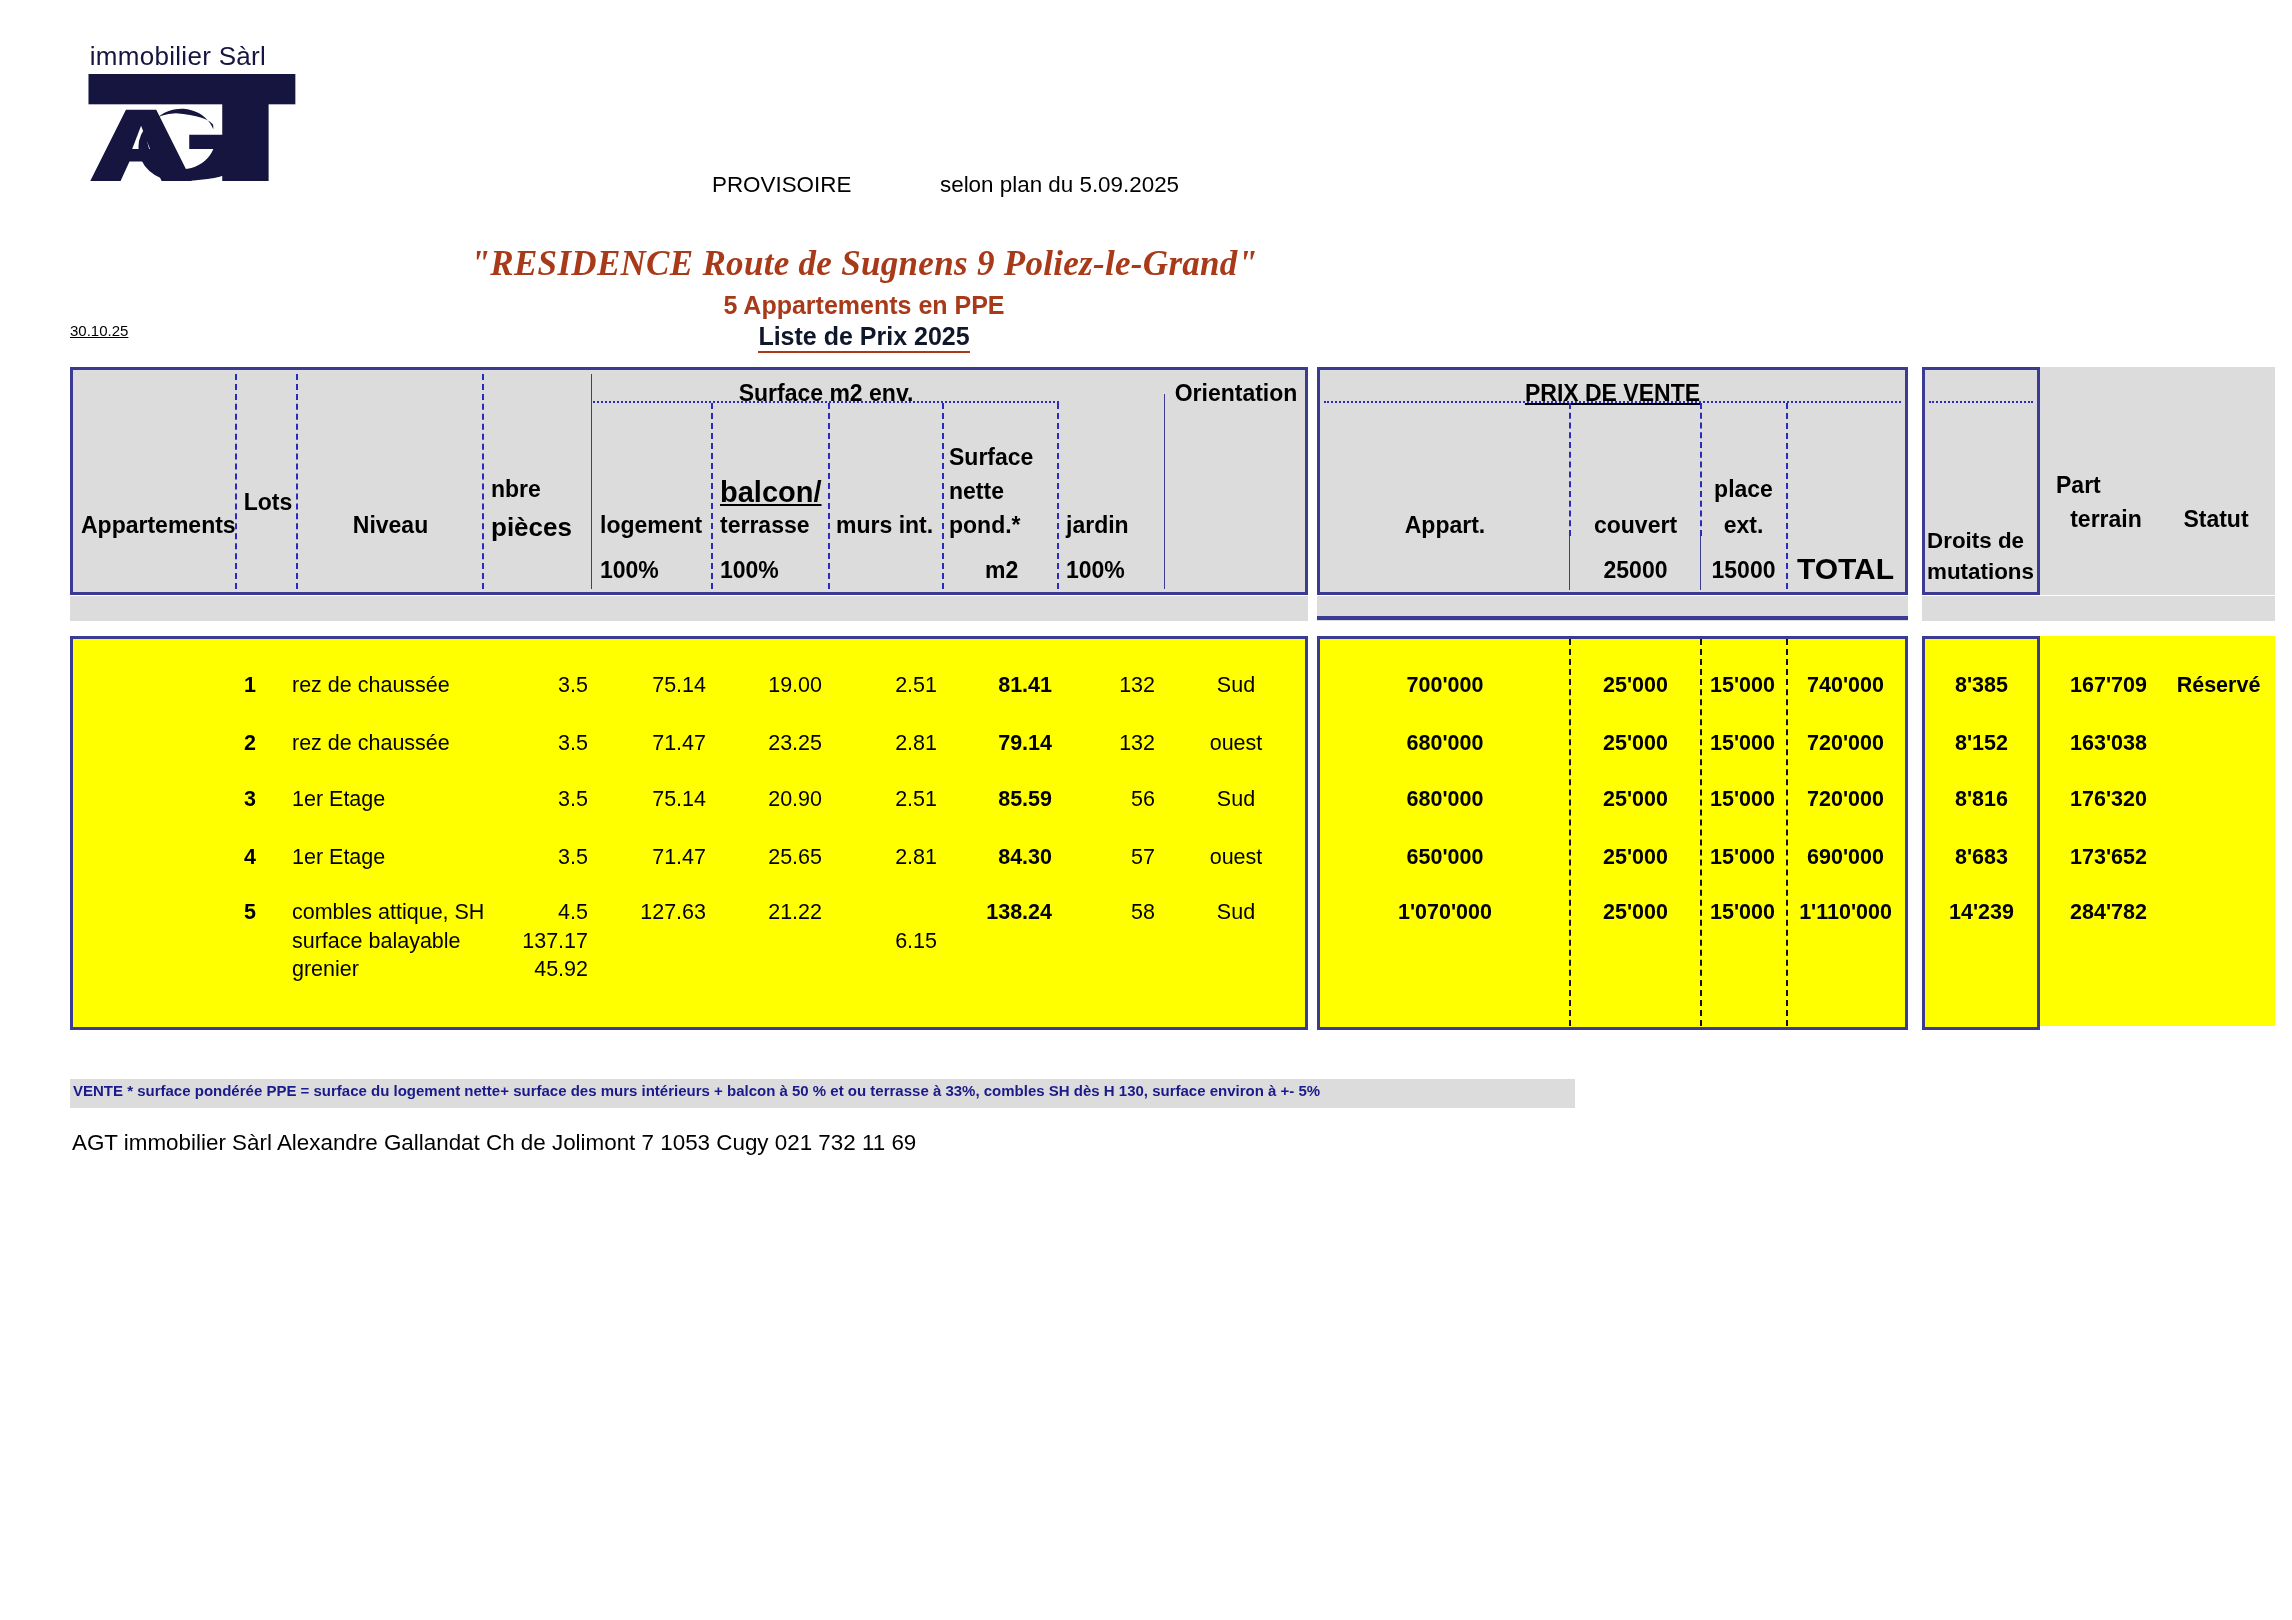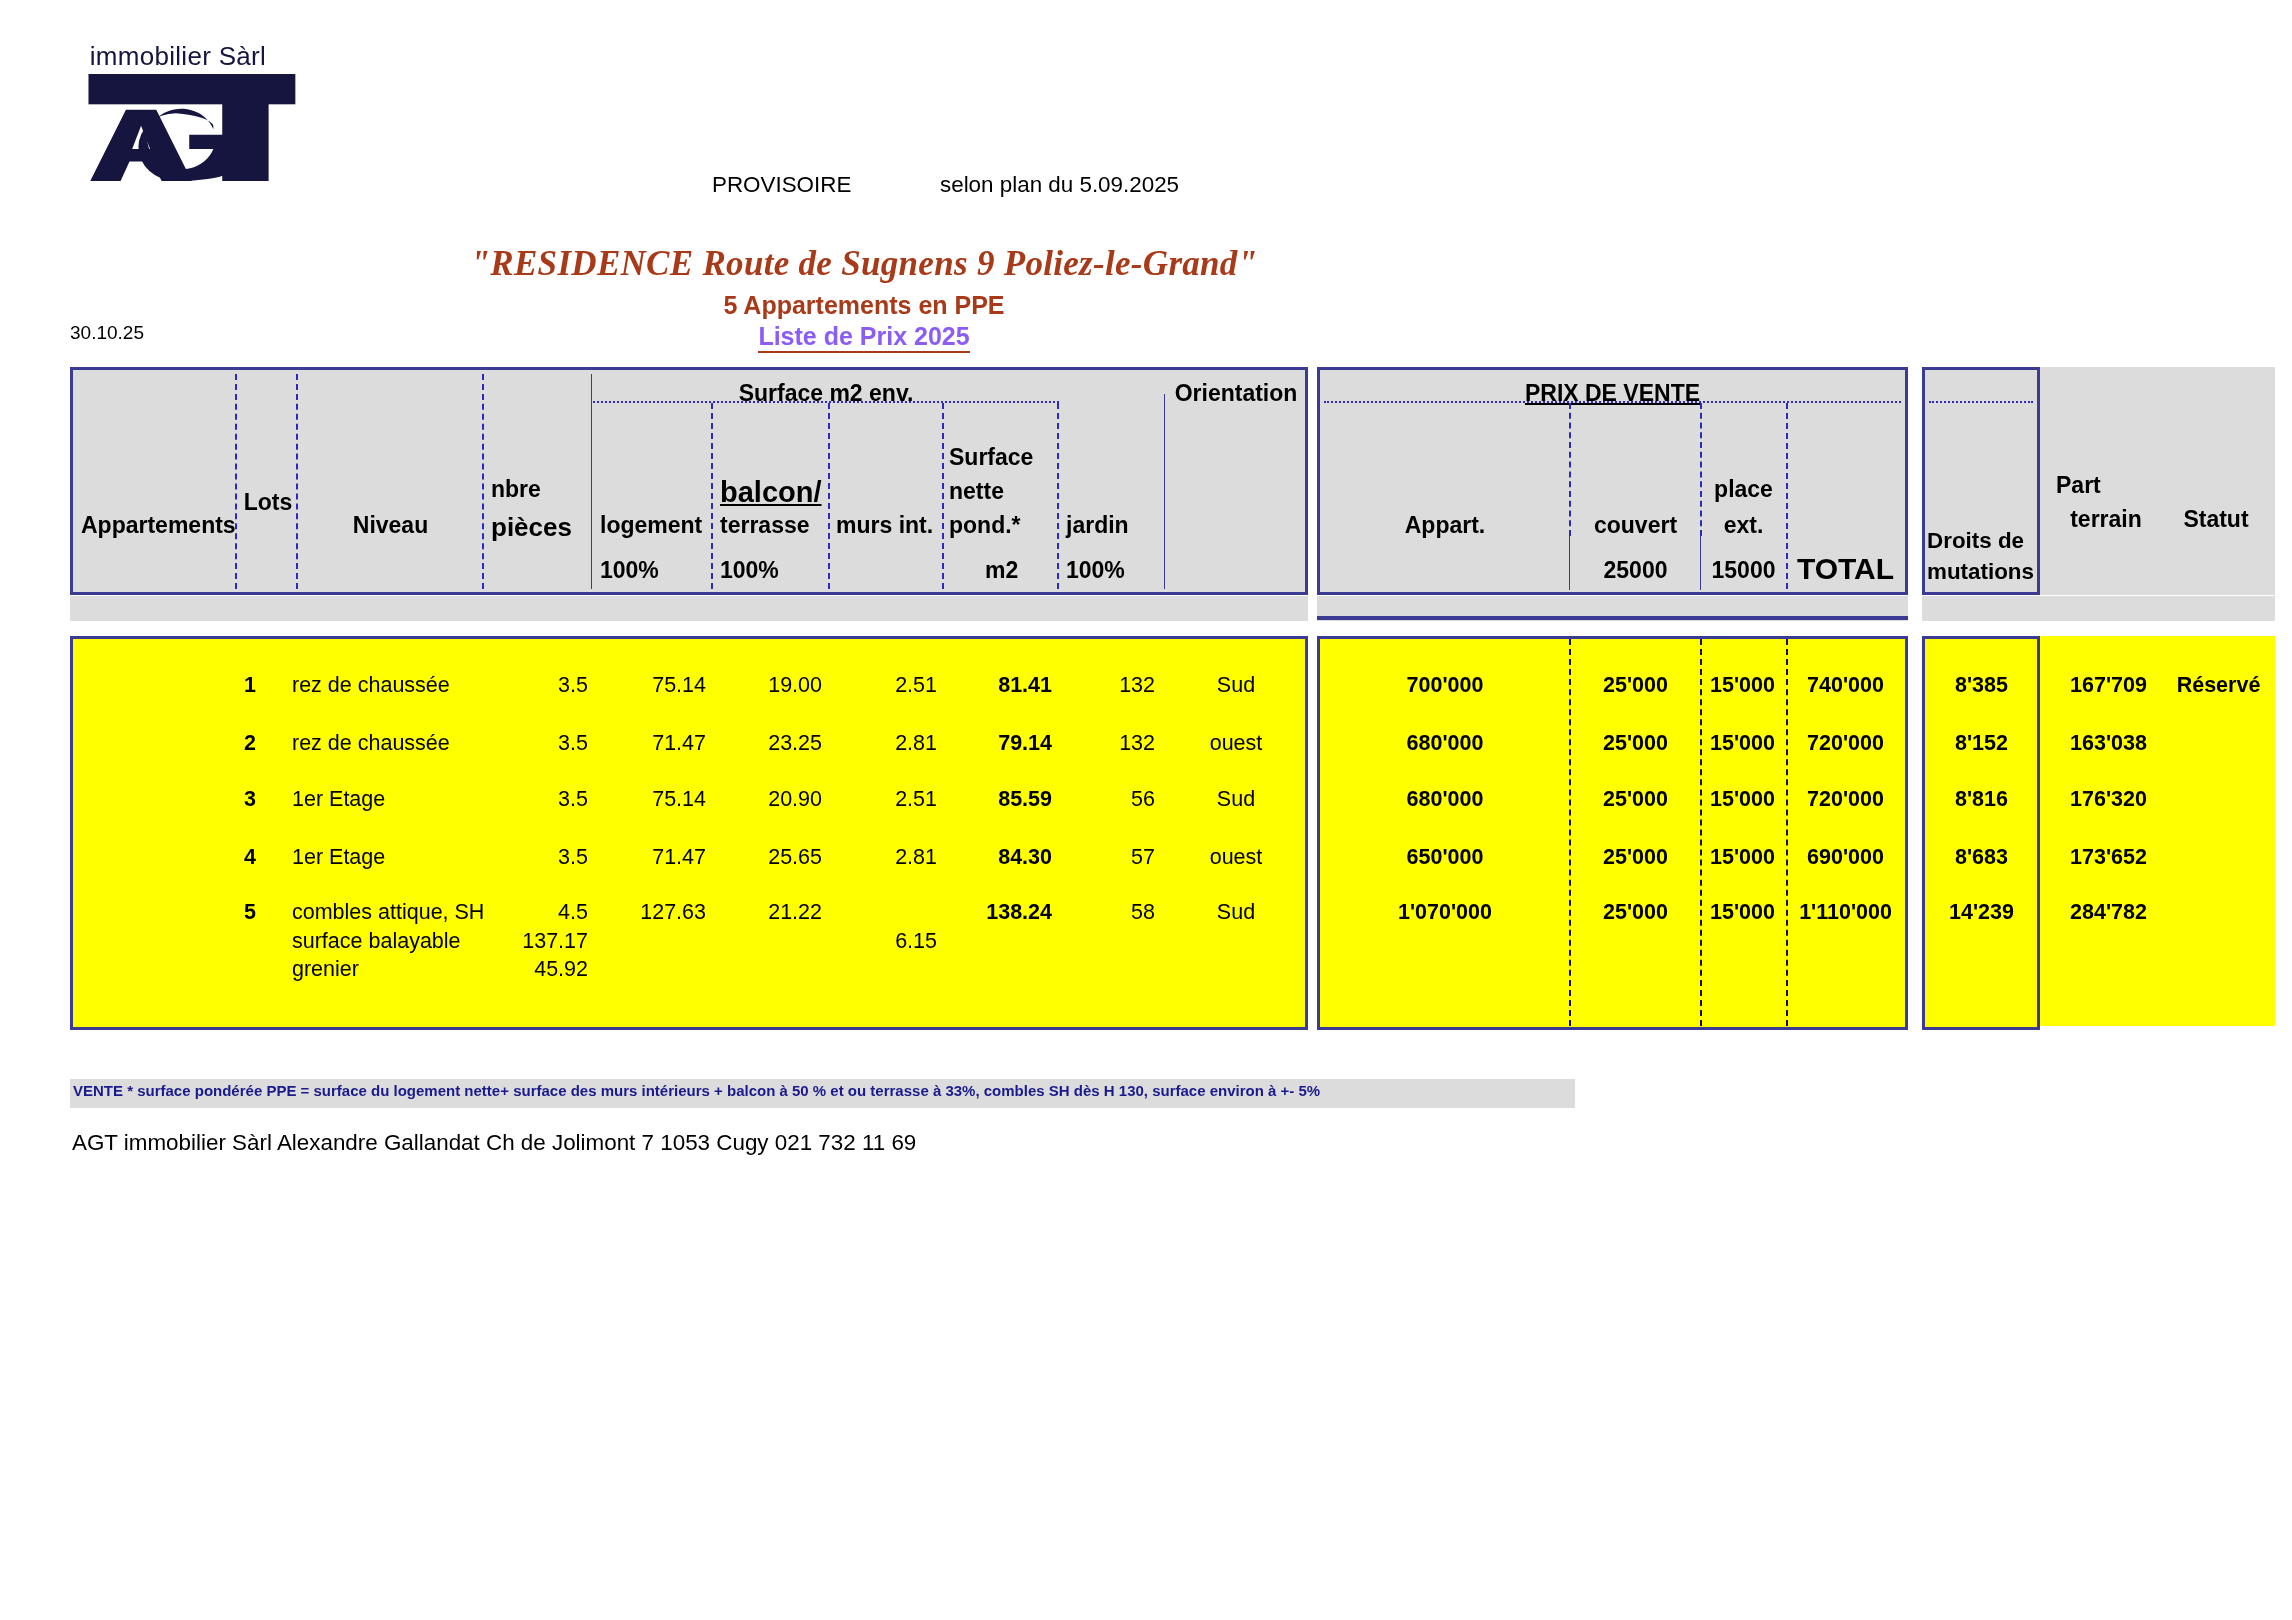--- a/index.html
+++ b/index.html
@@ -28,24 +28,24 @@
     left:0;top:244px;width:1728px;text-align:center;
     font-size:35px;font-weight:bold;font-style:italic;color:#a83a19;
     font-family:"Liberation Serif", serif;letter-spacing:0.3px;
   }
   .t2{
     left:0;top:291px;width:1728px;text-align:center;
     font-size:25px;font-weight:bold;color:#a83a19;
   }
   .t3{
     left:0;top:322px;width:1728px;text-align:center;
-    font-size:25px;font-weight:bold;color:#8b5cf6;
+    font-size:25px;font-weight:bold;color:#0f172a;
   }
   .t3 span{border-bottom:2.7px solid #a83a19;padding-bottom:0.9px;}
-  .docdate{left:70px;top:322px;font-size:19px;color:#000;}
+  .docdate{left:70px;top:322px;font-size:15px;color:#000;text-decoration:underline;}
 
   
   .grey{background:#dcdcdc;}
   .yellow{background:#ffff00;}
   .bbox{border:3.6px solid #3b3b94;box-sizing:border-box;}
 
   .hdrlabel{position:absolute;font-weight:bold;color:#000;}
 
   
   .vdash{position:absolute;border-left:2.7px dashed #2b2bbb;}

